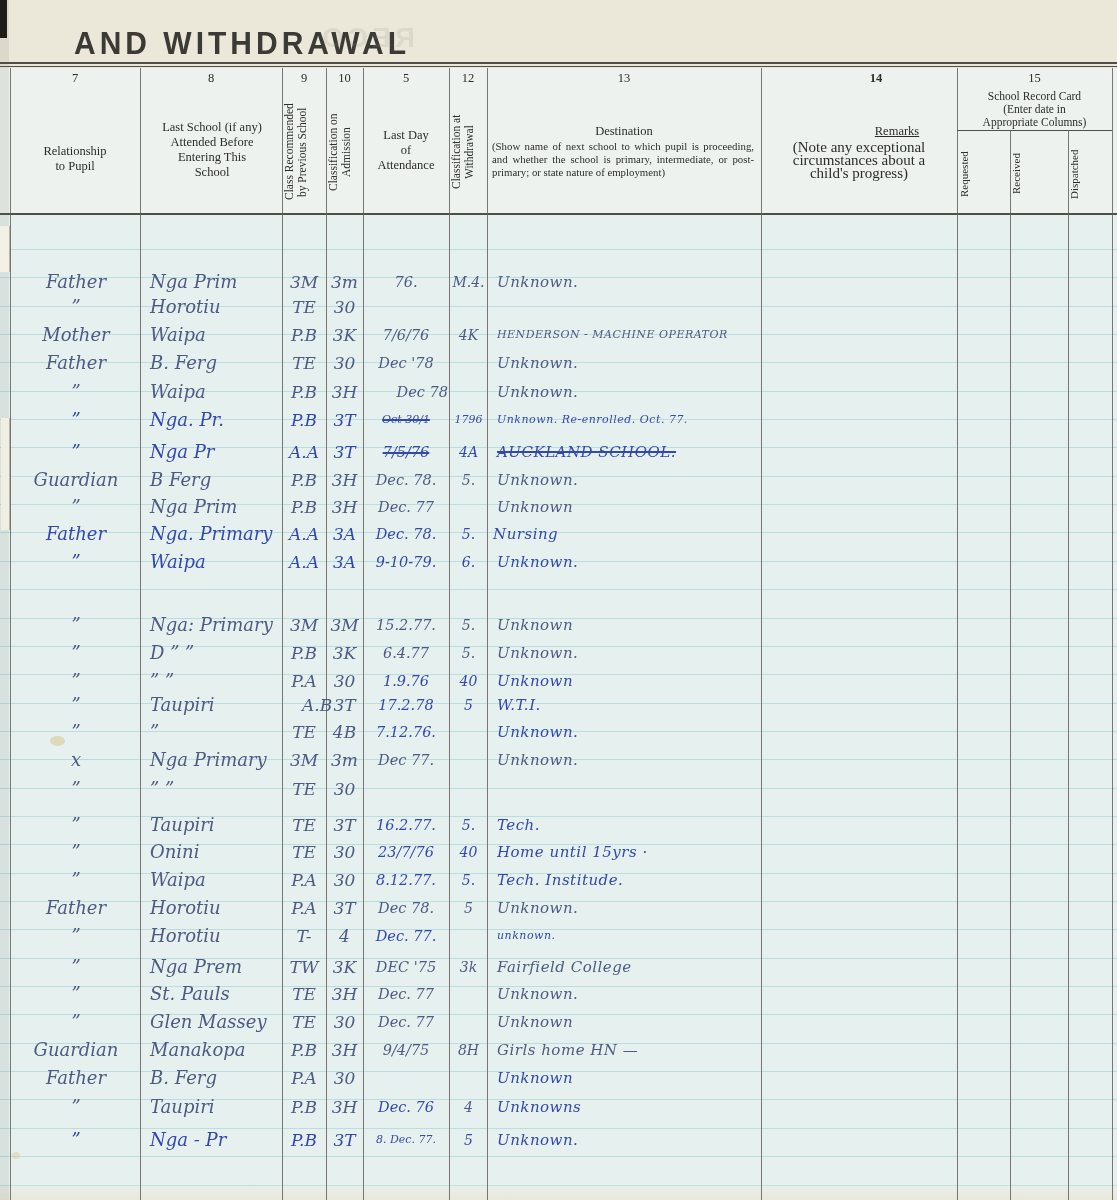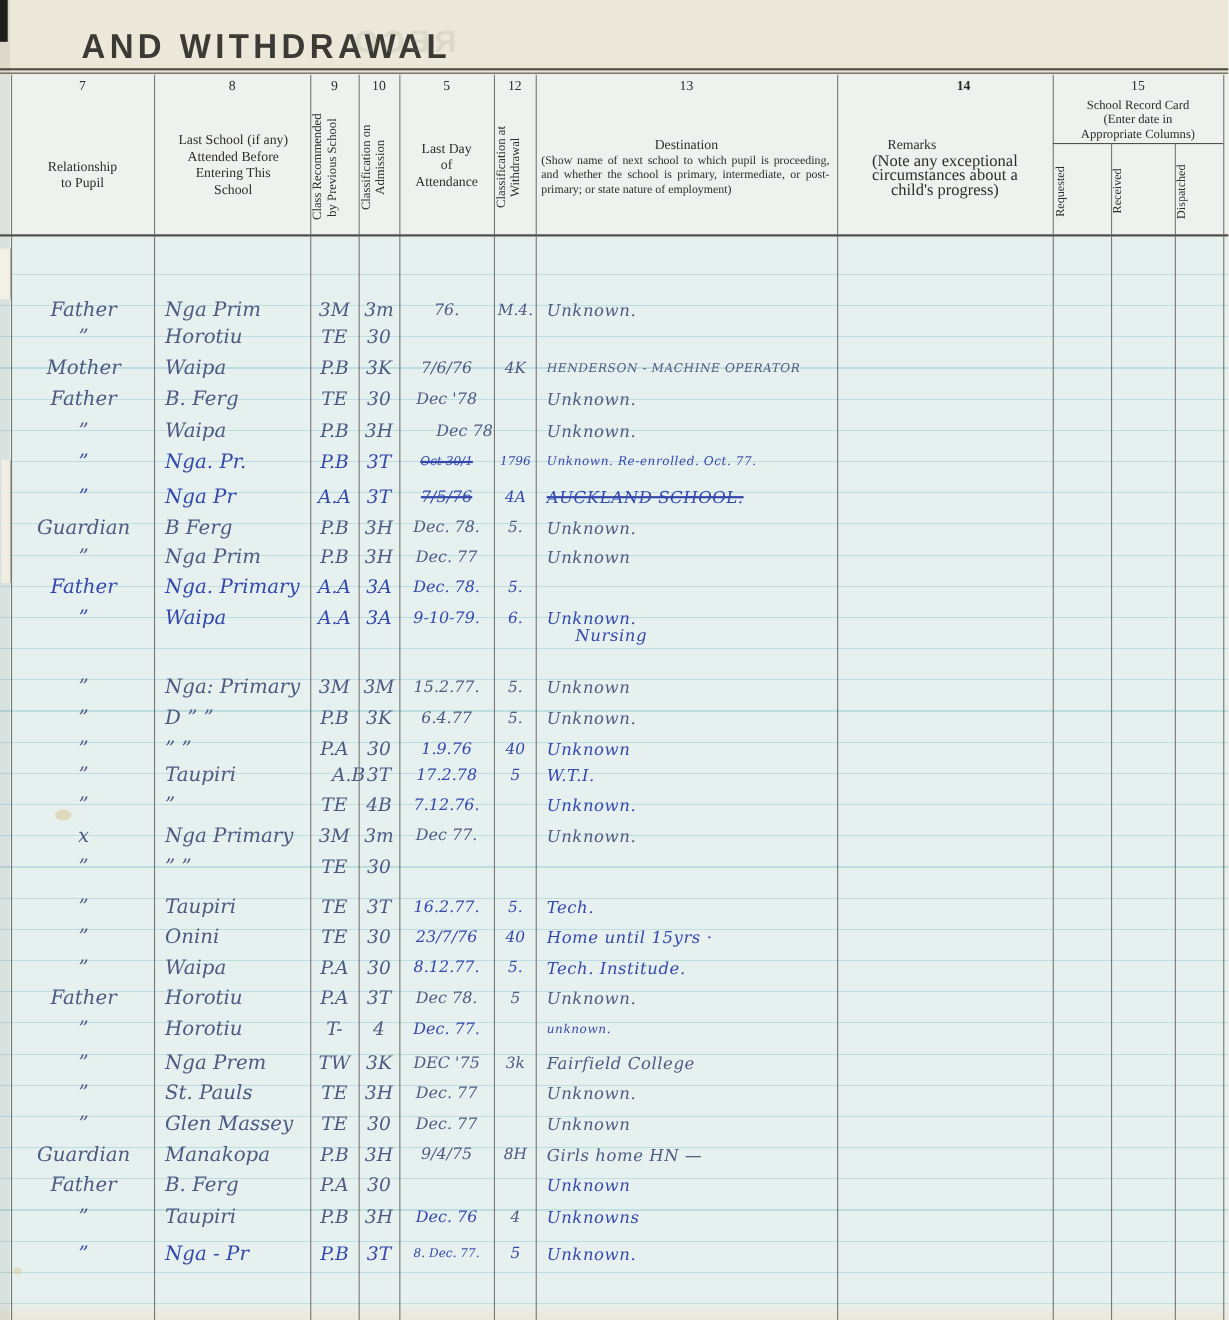--- a/index.html
+++ b/index.html
@@ -106,21 +106,21 @@
 by Previous School</div>
   <div class="vlabel" style="left:327px;top:92px;width:36px;height:120px;">Classification on
 Admission</div>
   <div class="hlabel" style="left:364px;top:128px;width:84px;">Last Day
 of
 Attendance</div>
   <div class="vlabel" style="left:450px;top:92px;width:37px;height:120px;">Classification at
 Withdrawal</div>
   <div class="hlabel" style="left:487px;top:124px;width:274px;">Destination</div>
   <div class="hnote" style="left:492px;top:140px;width:262px;">(Show name of next school to which pupil is proceeding, and whether the school is primary, intermediate, or post-primary; or state nature of employment)</div>
-  <div class="hlabel" style="left:731px;top:124px;width:196px;">Remarks</div>
+  <div class="hlabel" style="left:799px;top:124px;width:196px;text-decoration:underline;">Remarks</div>
   <div class="hnote-c" style="left:771px;top:141px;width:176px;">(Note any exceptional
 circumstances about a
 child's progress)</div>
   <div class="hnote-c" style="left:957px;top:90px;width:155px;font-size:11.5px;">School Record Card
 (Enter date in
 Appropriate Columns)</div>
   <div class="vlabel" style="left:958px;top:138px;width:52px;height:72px;font-size:11px;">Requested</div>
   <div class="vlabel" style="left:1010px;top:138px;width:58px;height:72px;font-size:11px;">Received</div>
   <div class="vlabel" style="left:1068px;top:138px;width:44px;height:72px;font-size:11px;">Dispatched</div>
 
@@ -200,21 +200,21 @@
         <span class="cell cell-day ink-dark" style="left: 364px; width: 84px; text-align: center;">Dec. 77</span>
         <span class="cell cell-dest ink-dark" style="left: 497px; width: 262px; text-align: left;">Unknown</span>
       </div>
       <div class="row" style="top: 521px;">
         <span class="cell cell-rel ink-blue" style="left: 14px; width: 124px; text-align: center;">Father</span>
         <span class="cell cell-school ink-blue" style="left: 150px; width: 130px; text-align: left;">Nga. Primary</span>
         <span class="cell cell-c9 ink-blue" style="left: 284px; width: 40px; text-align: center;">A.A</span>
         <span class="cell cell-c10 ink-blue" style="left: 326px; width: 37px; text-align: center;">3A</span>
         <span class="cell cell-day ink-blue" style="left: 364px; width: 84px; text-align: center;">Dec. 78.</span>
         <span class="cell cell-c12 ink-blue" style="left: 450px; width: 37px; text-align: center;">5.</span>
-        <span class="cell cell-dest ink-blue" style="left: 523px; width: 262px; text-align: left; margin-top: 44px;">Nursing</span>
+        <span class="cell cell-dest ink-blue" style="left: 493px; width: 262px; text-align: left;">Nursing</span>
       </div>
       <div class="row" style="top: 549px;">
         <span class="cell cell-rel ink-blue" style="left: 14px; width: 124px; text-align: center;">”</span>
         <span class="cell cell-school ink-blue" style="left: 150px; width: 130px; text-align: left;">Waipa</span>
         <span class="cell cell-c9 ink-blue" style="left: 284px; width: 40px; text-align: center;">A.A</span>
         <span class="cell cell-c10 ink-blue" style="left: 326px; width: 37px; text-align: center;">3A</span>
         <span class="cell cell-day ink-blue" style="left: 364px; width: 84px; text-align: center;">9-10-79.</span>
         <span class="cell cell-c12 ink-blue" style="left: 450px; width: 37px; text-align: center;">6.</span>
         <span class="cell cell-dest ink-blue" style="left: 497px; width: 262px; text-align: left;">Unknown.</span>
       </div>
@@ -241,21 +241,21 @@
         <span class="cell cell-school ink-dark" style="left: 150px; width: 130px; text-align: left;">”   ”</span>
         <span class="cell cell-c9 ink-dark" style="left: 284px; width: 40px; text-align: center;">P.A</span>
         <span class="cell cell-c10 ink-dark" style="left: 326px; width: 37px; text-align: center;">30</span>
         <span class="cell cell-day ink-blue" style="left: 364px; width: 84px; text-align: center;">1.9.76</span>
         <span class="cell cell-c12 ink-blue" style="left: 450px; width: 37px; text-align: center;">40</span>
         <span class="cell cell-dest ink-blue" style="left: 497px; width: 262px; text-align: left;">Unknown</span>
       </div>
       <div class="row" style="top: 692px;">
         <span class="cell cell-rel ink-dark" style="left: 14px; width: 124px; text-align: center;">”</span>
         <span class="cell cell-school ink-dark" style="left: 150px; width: 130px; text-align: left;">Taupiri</span>
-        <span class="cell cell-c9 ink-dark" style="left: 292px; width: 40px; text-align: right;">A.B</span>
+        <span class="cell cell-c9 ink-dark" style="left: 302px; width: 40px; text-align: left;">A.B</span>
         <span class="cell cell-c10 ink-dark" style="left: 326px; width: 37px; text-align: center;">3T</span>
         <span class="cell cell-day ink-blue" style="left: 364px; width: 84px; text-align: center;">17.2.78</span>
         <span class="cell cell-c12 ink-blue" style="left: 450px; width: 37px; text-align: center;">5</span>
         <span class="cell cell-dest ink-blue" style="left: 497px; width: 262px; text-align: left;">W.T.I.</span>
       </div>
       <div class="row" style="top: 719px;">
         <span class="cell cell-rel ink-dark" style="left: 14px; width: 124px; text-align: center;">”</span>
         <span class="cell cell-school ink-dark" style="left: 150px; width: 130px; text-align: left;">”</span>
         <span class="cell cell-c9 ink-dark" style="left: 284px; width: 40px; text-align: center;">TE</span>
         <span class="cell cell-c10 ink-dark" style="left: 326px; width: 37px; text-align: center;">4B</span>

